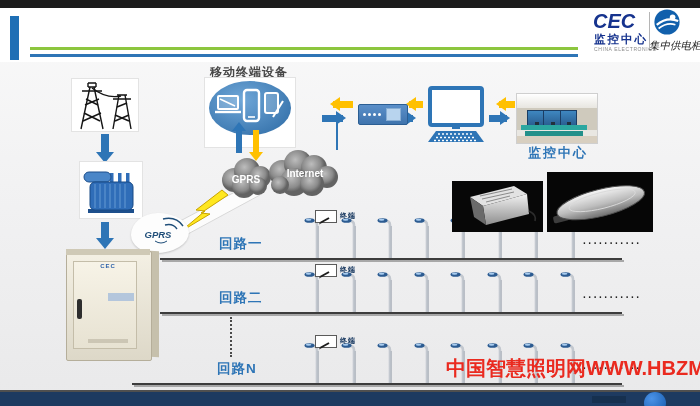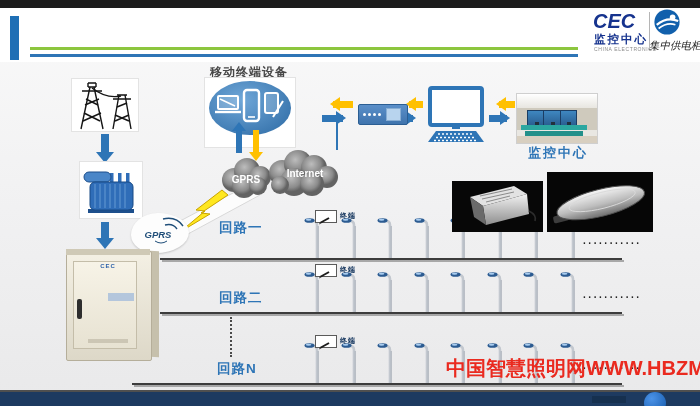--- a/index.html
+++ b/index.html
@@ -281,21 +281,21 @@
       <g stroke="#1f4e79" fill="none" stroke-width="1.4">
         <path d="M34 12 q8 -2 12 4"></path>
           <path d="M32 6 q13 -3 20 7"></path>
       </g>
       <text x="27" y="25" text-anchor="middle" font-size="9.5" font-weight="bold" font-style="italic" fill="#1f4e79">GPRS</text>
       <path d="M24 28 q6 4 12 0" stroke="#1f4e79" fill="none" stroke-width="1"></path>
     </svg>
   </div>
 
   <div class="abs z2" id="rows-layer" style="left:0;top:0;width:700px;height:406px;">
-      <div class="circuit-label" style="left: 219px; top: 219px;">回路一</div>
+      <div class="circuit-label" style="left: 219px; top: 235px;">回路一</div>
       <div class="circuit-line" style="left: 160px; top: 258px; width: 462px;"></div>
       <div class="light" style="left: 303px; top: 216px;"><svg width="26" height="42" viewBox="0 0 26 42">
           <path d="M14 42 V9 Q14 4.5 8 4.5" fill="none" stroke="#c3c8cf" stroke-width="2.6"></path>
           <path d="M15.2 42 V10" fill="none" stroke="#a9afb8" stroke-width="1"></path>
           <ellipse cx="6.5" cy="4.5" rx="5" ry="2.3" fill="#2c5b91"></ellipse>
           <ellipse cx="5.6" cy="3.7" rx="2.8" ry="1" fill="#a9cdf0"></ellipse>
         </svg></div>
       <div class="light" style="left: 339.5px; top: 216px;"><svg width="26" height="42" viewBox="0 0 26 42">
           <path d="M14 42 V9 Q14 4.5 8 4.5" fill="none" stroke="#c3c8cf" stroke-width="2.6"></path>
           <path d="M15.2 42 V10" fill="none" stroke="#a9afb8" stroke-width="1"></path>

